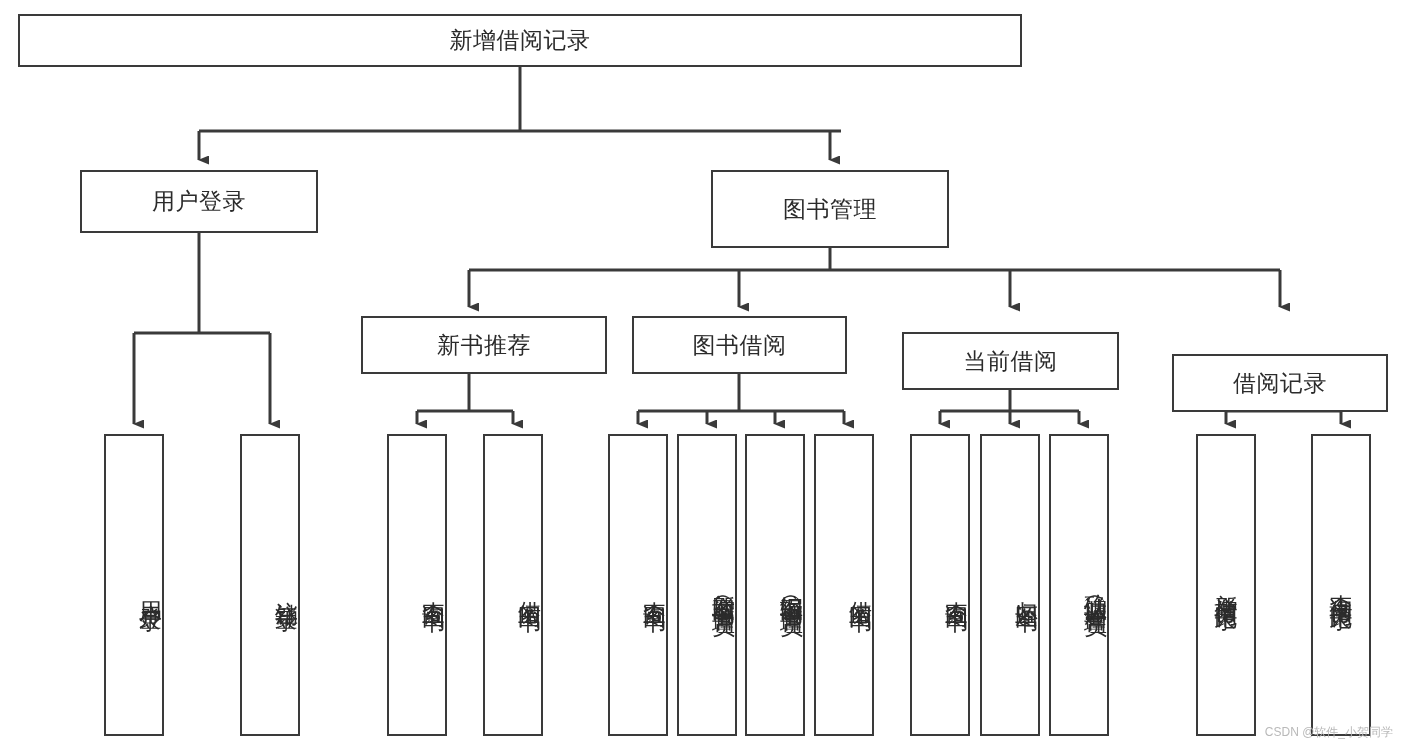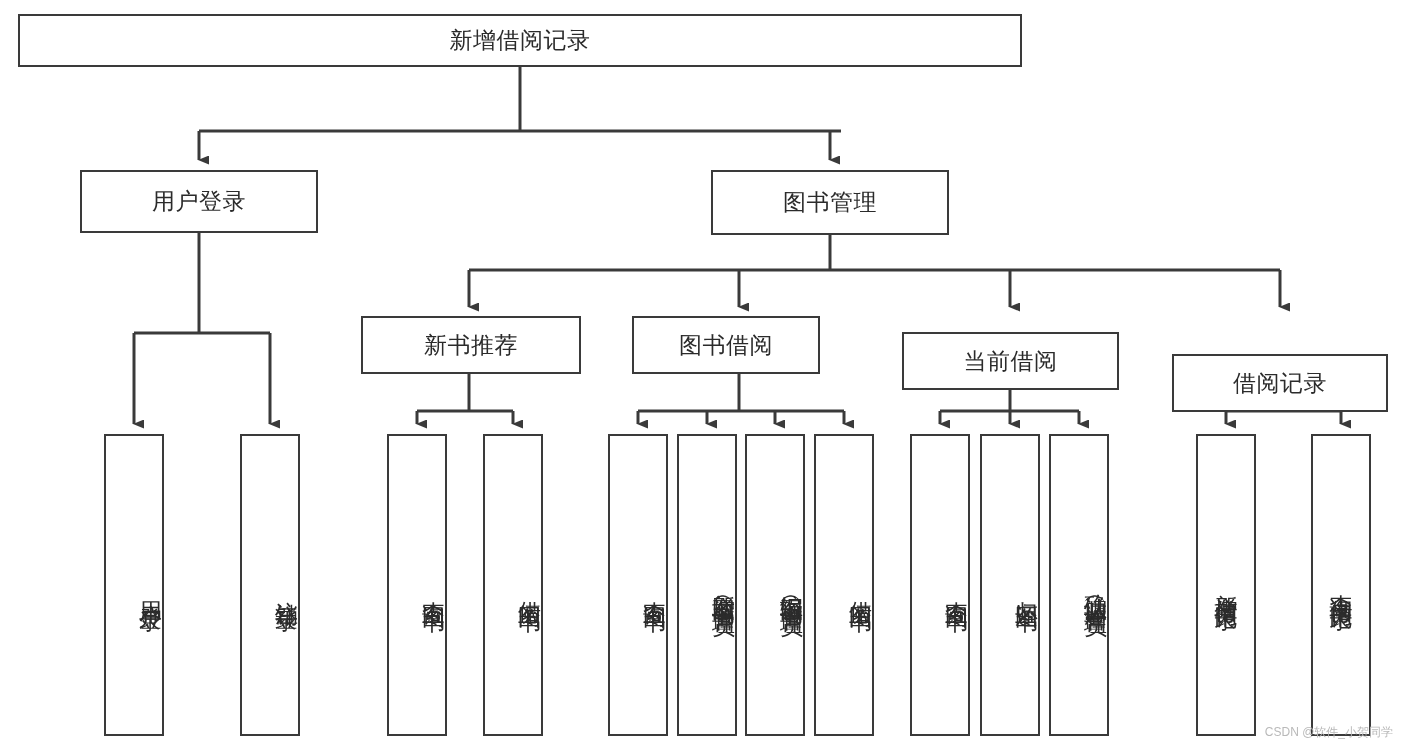--- a/index.html
+++ b/index.html
@@ -116,24 +116,24 @@
       <path d="M1280,374 L1280,411"></path>
       <path d="M1226,411 L1341,411"></path>
       <path d="M1226,411 L1226,424" marker-end="url(#arrow)"></path>
       <path d="M1341,411 L1341,424" marker-end="url(#arrow)"></path>
     </g>
   </svg>
 
   <div class="node node-h" style="left:18px; top:14px; width:1004px; height:53px;">新增借阅记录</div>
 
   <div class="node node-h" style="left:80px; top:170px; width:238px; height:63px;">用户登录</div>
-  <div class="node node-h" style="left:711px; top:170px; width:238px; height:65px;">图书管理</div>
+  <div class="node node-h" style="left:711px; top:170px; width:238px; height:78px;">图书管理</div>
 
-  <div class="node node-h" style="left:361px; top:316px; width:220px; height:58px;">新书推荐</div>
-  <div class="node node-h" style="left:632px; top:316px; width:188px; height:58px;">图书借阅</div>
+  <div class="node node-h" style="left:361px; top:316px; width:246px; height:58px;">新书推荐</div>
+  <div class="node node-h" style="left:632px; top:316px; width:215px; height:58px;">图书借阅</div>
   <div class="node node-h" style="left:902px; top:332px; width:217px; height:58px;">当前借阅</div>
   <div class="node node-h" style="left:1172px; top:316px; width:216px; height:58px;margin-top:38px;">借阅记录</div>
 
   <div class="node node-v" style="left:104px; top:434px; width:60px; height:302px;">用户登录</div>
   <div class="node node-v" style="left:240px; top:434px; width:60px; height:302px;">注销登录</div>
 
   <div class="node node-v" style="left:387px; top:434px; width:60px; height:302px;">查询图书</div>
   <div class="node node-v" style="left:483px; top:434px; width:60px; height:302px;">借阅图书</div>
 
   <div class="node node-v" style="left:608px; top:434px; width:60px; height:302px;">查询图书</div>

